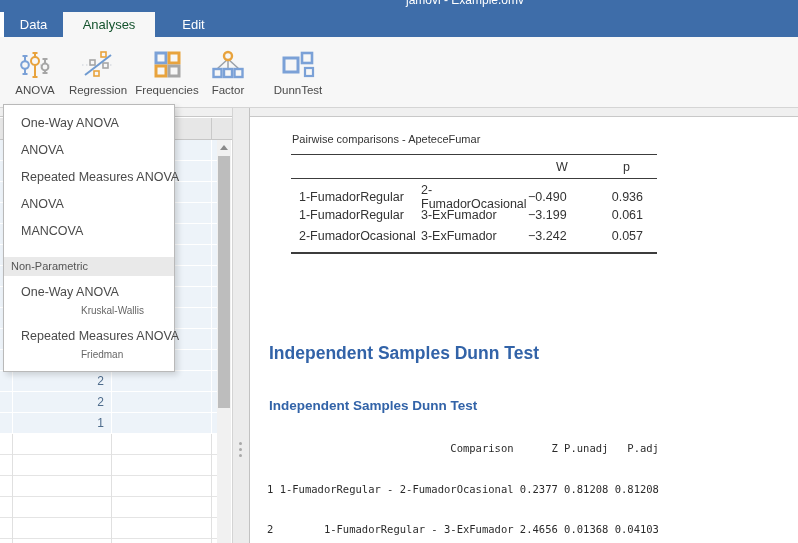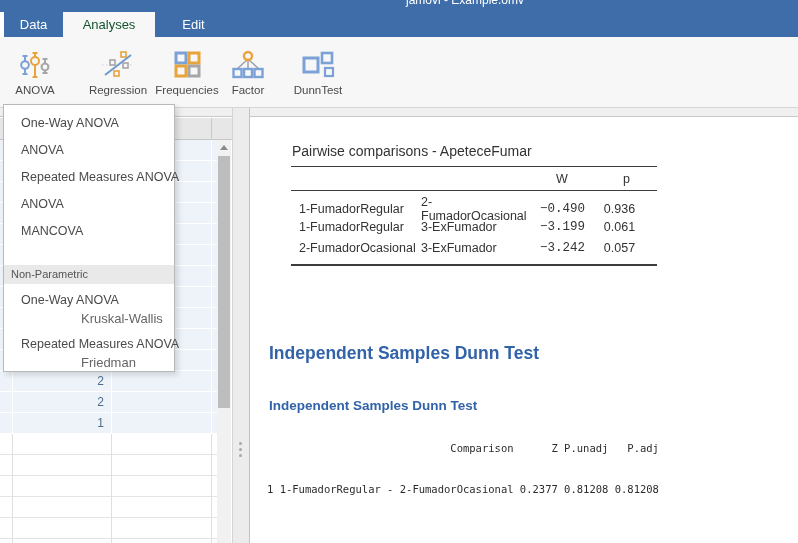--- a/index.html
+++ b/index.html
@@ -16,21 +16,21 @@
   .tab.t-data { width:59px; }
   .tab.t-analyses { width:92px; background:#f7f7f7; color:#14532d; }
   .tab.t-edit { width:64px;padding-left:13px; }
 
   
   .ribbon { position:absolute; left:0; top:37px; width:798px; height:71px; background:#f7f7f7; border-bottom:1px solid #d5d5d5; display:flex; align-items:center; }
   .rbtn { display:flex; flex-direction:column; align-items:center; justify-content:center; height:62px; }
   .rbtn .ric { height:32px; display:flex; align-items:center; justify-content:center; }
   .rbtn .rlab { font-size:11.5px; color:#4a4a4a; margin-top:3px; white-space:nowrap; }
   .b-anova { width:54px; margin-left:8px; }
-  .b-regression { width:64px; margin-left:24px; }
+  .b-regression { width:64px; margin-left:4px; }
   .b-frequencies { width:74px; margin-left:0; }
   .b-factor { width:48px; margin-left:0; }
   .b-dunntest { width:60px; margin-left:16px; }
 
   
   .topstrip { position:absolute; left:0; top:108px; width:798px; height:9px; background:#f0f0f0; border-bottom:1px solid #c8c8c8; }
 
   
   .sheet { position:absolute; left:0; top:118px; width:232px; height:425px; background:#fff; }
   .colheader { position:absolute; left:0; top:0; width:232px; height:22px; background:#e7e7e7; border-bottom:1px solid #c6c6c6; }
@@ -51,40 +51,40 @@
 
   
   .splitter { position:absolute; left:232px; top:108px; width:18px; height:435px; background:#ececec; border-left:1px solid #d4d4d4; border-right:1px solid #c2c2c2; }
   .splitter .dots { position:absolute; left:6px; top:334px; display:flex; flex-direction:column; gap:3px; }
   .splitter .dots i { width:3px; height:3px; border-radius:50%; background:#a8a8a8; }
 
   
   .results { position:absolute; left:250px; top:118px; width:548px; height:425px; background:#ffffff; }
 
   .jmv-table { position:absolute; left:41px; top:10px; width:366px; color:#333; }
-  .jmv-title { height:26px; line-height:22px; font-size:14px; padding-left:1px;margin-top:12px; }
+  .jmv-title { height:26px; line-height:22px; font-size:11px; padding-left:1px; }
   .jmv-head { display:grid; grid-template-columns:125px 112px 68px 61px; height:25px; align-items:center; border-top:1px solid #3c3c3c; border-bottom:1px solid #3c3c3c; font-size:12.5px; }
   .jmv-head .hc { text-align:center; }
   .jmv-body { border-bottom:2px solid #3c3c3c; padding:4px 0 6px 0; }
   .jmv-row { display:grid; grid-template-columns:125px 112px 68px 61px; height:21px; align-items:center; font-size:12.5px; }
   .c1 { padding-left:8px; }
   .c2 { padding-left:5px; }
-  .c3 { text-align:right; padding-right:11px;font-family:Liberation Mono, monospace; }
-  .c4 { text-align:center; padding-right:14px; }
+  .c3 { text-align:left; padding-right:11px; }
+  .c4 { text-align:right; padding-right:14px; }
 
   .h1 { position:absolute; left:19px; top:225px; font-size:17.5px; font-weight:bold; color:#3263a8; }
   .h2 { position:absolute; left:19px; top:280px; font-size:13.5px; font-weight:bold; color:#3263a8; }
   .mono { position:absolute; left:17px; top:297px; font-family:"DejaVu Sans Mono", monospace; font-size:10.5px; line-height:13.5px; color:#2b2b2b; white-space:pre; }
 
   
   .menu { position:absolute; left:3px; top:104px; width:172px; height:268px; background:#ffffff; border:1px solid #b9b9b9; box-shadow:3px 3px 6px rgba(0,0,0,0.14); z-index:10; padding-top:5px; }
   .mitem { height:27px; line-height:27px; padding-left:17px; font-size:12.5px; color:#4a4a4a; white-space:nowrap; cursor:default; }
-  .msection { margin-top:20px; height:19px; line-height:19px; background:#e9e9e9; padding-left:7px; font-size:11px; color:#555; }
+  .msection { margin-top:12px; height:19px; line-height:19px; background:#e9e9e9; padding-left:7px; font-size:11px; color:#555; }
   .mitem.with-sub { height:44px; padding-top:4px; line-height:24px; }
-  .msub { line-height:14px; font-size:13px; color:#666; padding-left:60px; }
+  .msub { line-height:14px; font-size:10px; color:#666; padding-left:60px; }
 </style>
 </head>
 <body>
 
 <div class="titlebar">
   <span class="wtitle">jamovi - Example.omv</span>
 </div>
 
 <div class="tabbar">
   <div class="tab t-data">Data</div>
@@ -249,20 +249,21 @@
         <div class="c4">0.057</div>
       </div>
     </div>
   </div>
 
   <div class="h1">Independent Samples Dunn Test</div>
   <div class="h2">Independent Samples Dunn Test</div>
   <div class="mono">
     <div>                             Comparison      Z P.unadj   P.adj</div>
     <div>1 1-FumadorRegular - 2-FumadorOcasional 0.2377 0.81208 0.81208</div>
+    <div>2        1-FumadorRegular - 3-ExFumador 2.4656 0.01368 0.04103</div>
     
   </div>
 </div>
 
 <div class="menu">
   <div class="mitem">One-Way ANOVA</div>
   <div class="mitem">ANOVA</div>
   <div class="mitem">Repeated Measures ANOVA</div>
   <div class="mitem">ANOVA</div>
   <div class="mitem">MANCOVA</div>

